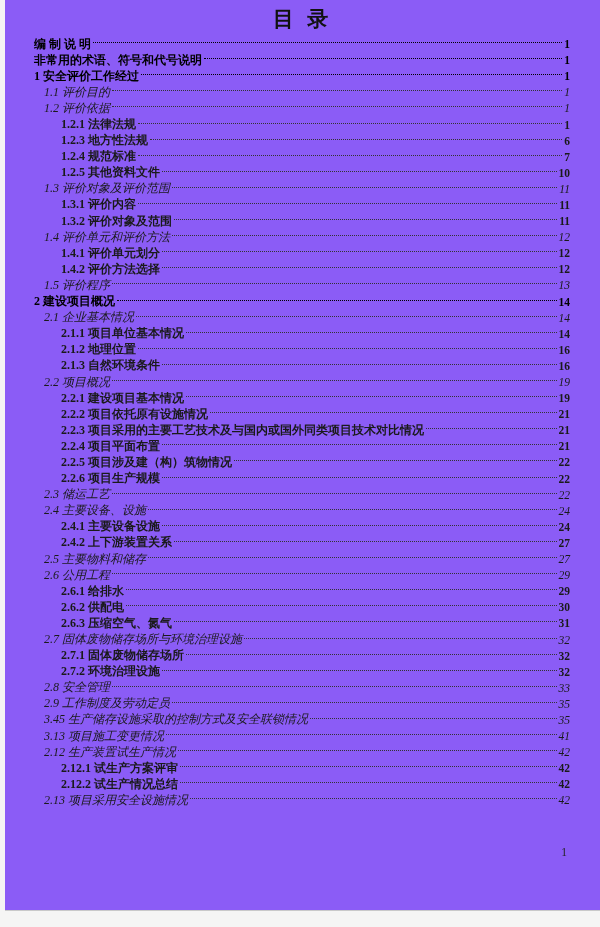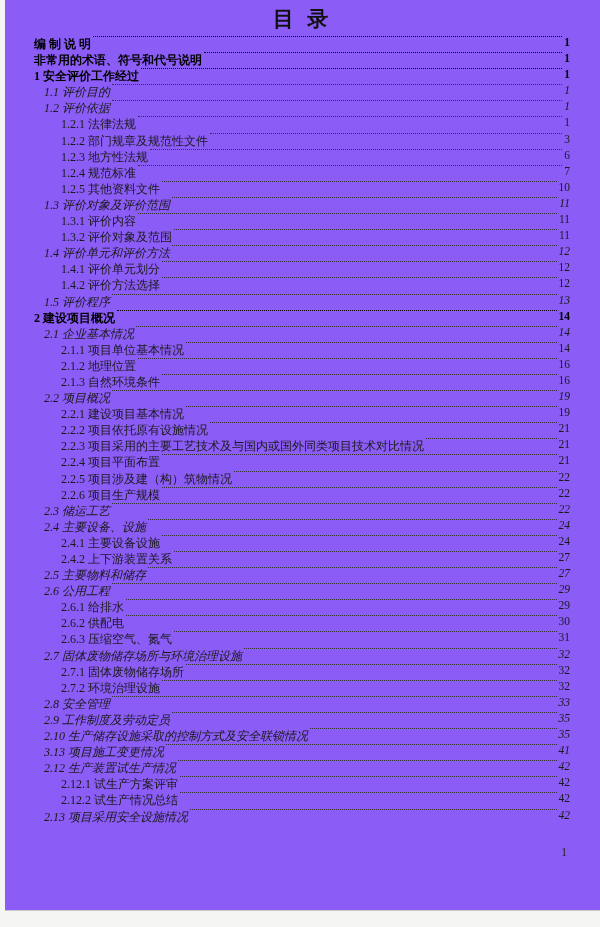--- a/index.html
+++ b/index.html
@@ -28,27 +28,27 @@
     color: #111111;
   }
   .toc {
     position: absolute;
     top: 36px;
     left: 29px;
     right: 30px;
   }
   .row {
     display: flex;
-    align-items: flex-start;
+    align-items: center;
     height: 16.1px;
     font-size: 12px;
     color: #1a1a1a;
   }
   .row.lv1 { padding-left: 10px; font-style: italic; }
-  .row.lv2 { padding-left: 27px; }
+  .row.lv2 { padding-left: 27px; font-weight: bold; }
   .row.bold { font-weight: bold; color: #000000; }
   .row .t { white-space: nowrap; }
   .row .dots {
     flex: 1;
     min-width: 8px;
     margin: 0 2px 3px 2px;
     border-bottom: 1.4px dotted #333333;
   }
   .row.bold .dots { border-bottom: 1.6px dotted #000000; }
   .row .pg {
@@ -98,25 +98,20 @@
     <span class="dots"></span>
     <span class="pg">1</span>
   </div>
 
   <div class="row lv2">
     <span class="t">1.2.1 法律法规</span>
     <span class="dots"></span>
     <span class="pg">1</span>
   </div>
 
-  <div class="row lv2">
-    <span class="t">1.2.2 部门规章及规范性文件</span>
-    <span class="dots"></span>
-    <span class="pg">3</span>
-  </div>
 
   <div class="row lv2">
     <span class="t">1.2.3 地方性法规</span>
     <span class="dots"></span>
     <span class="pg">6</span>
   </div>
 
   <div class="row lv2">
     <span class="t">1.2.4 规范标准</span>
     <span class="dots"></span>
@@ -322,21 +317,21 @@
     <span class="pg">33</span>
   </div>
 
   <div class="row lv1">
     <span class="t">2.9 工作制度及劳动定员</span>
     <span class="dots"></span>
     <span class="pg">35</span>
   </div>
 
   <div class="row lv1">
-    <span class="t">2.10 生产储存设施采取的控制方式及安全联锁情况</span>
+    <span class="t">3.45 生产储存设施采取的控制方式及安全联锁情况</span>
     <span class="dots"></span>
     <span class="pg">35</span>
   </div>
 
   <div class="row lv1">
     <span class="t">3.13 项目施工变更情况</span>
     <span class="dots"></span>
     <span class="pg">41</span>
   </div>
 

